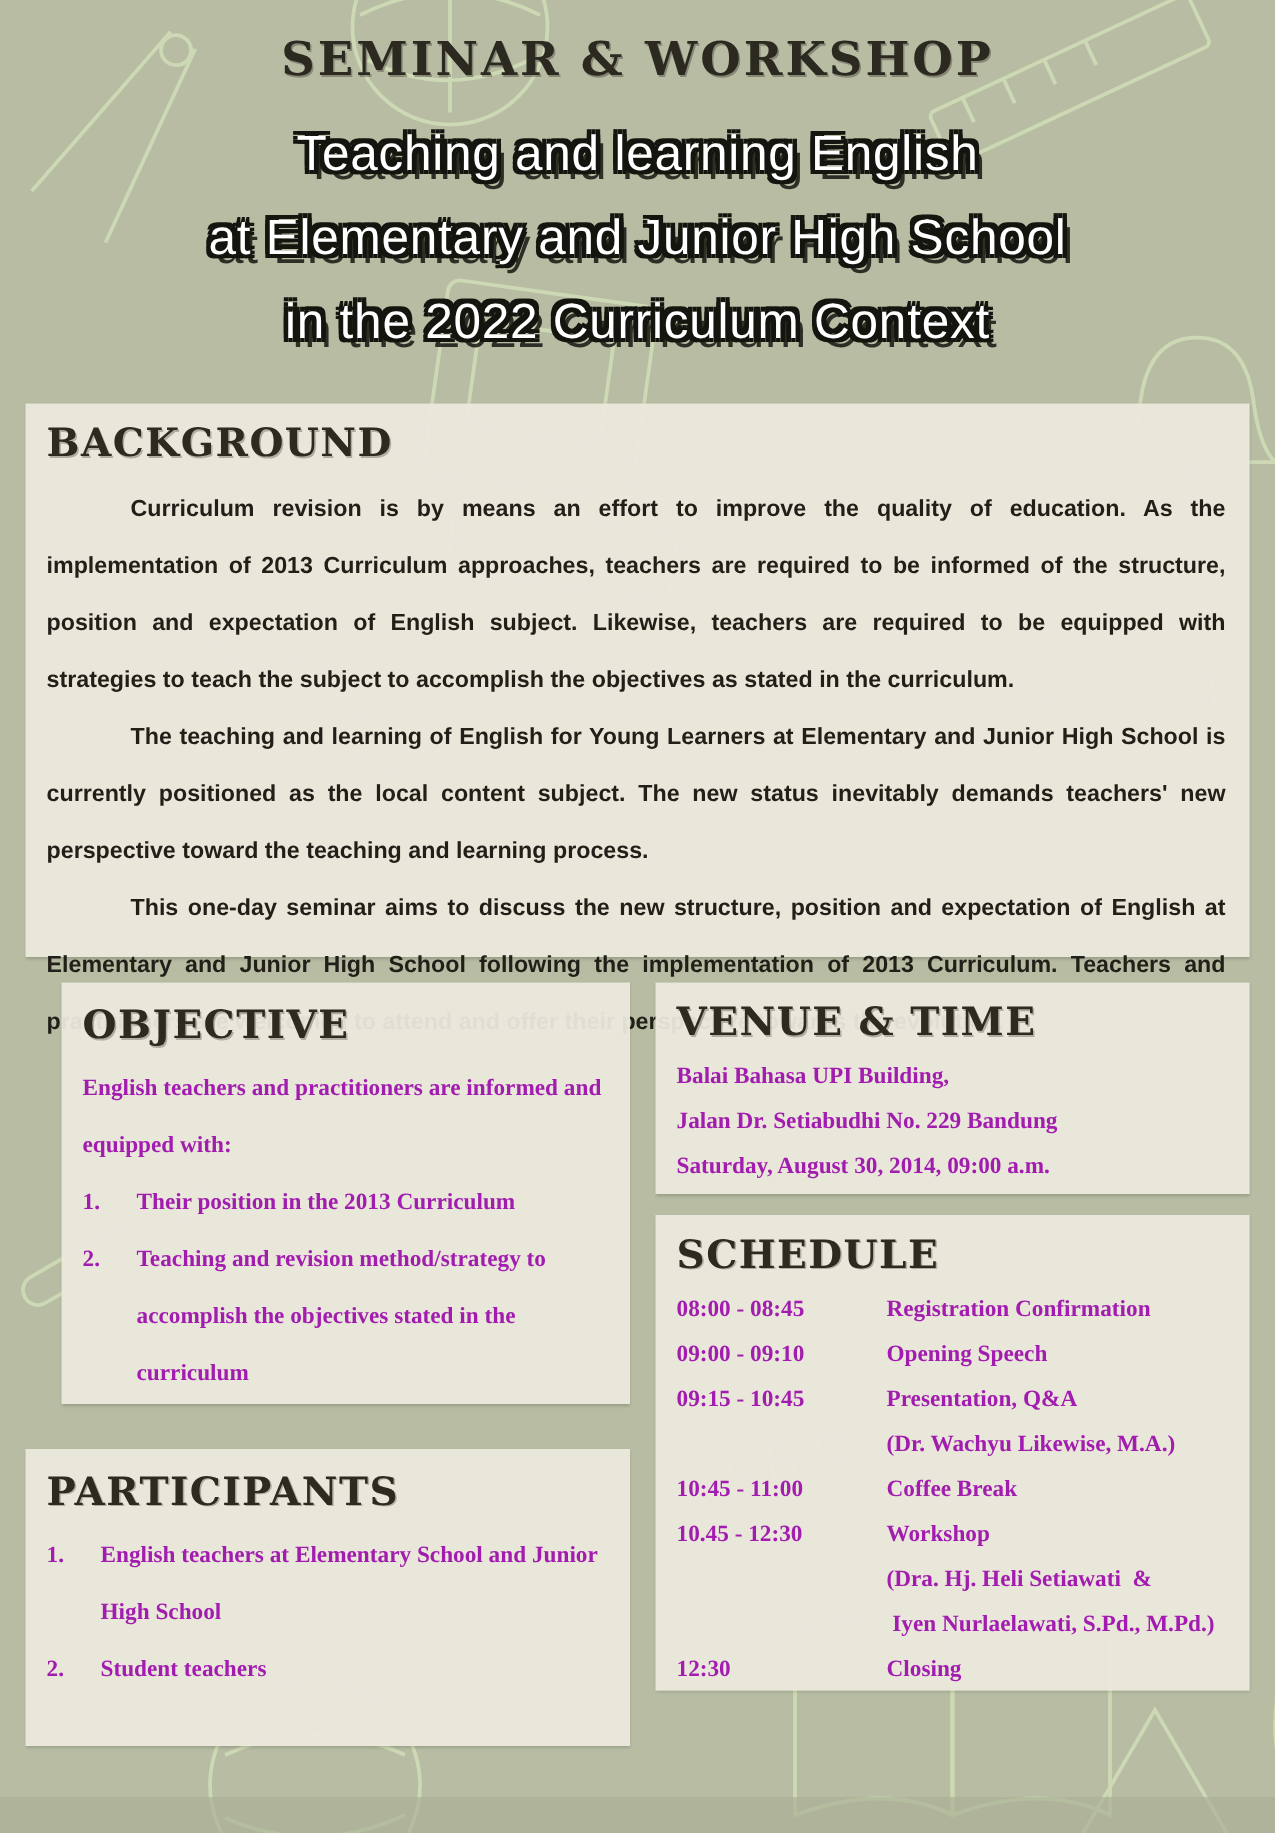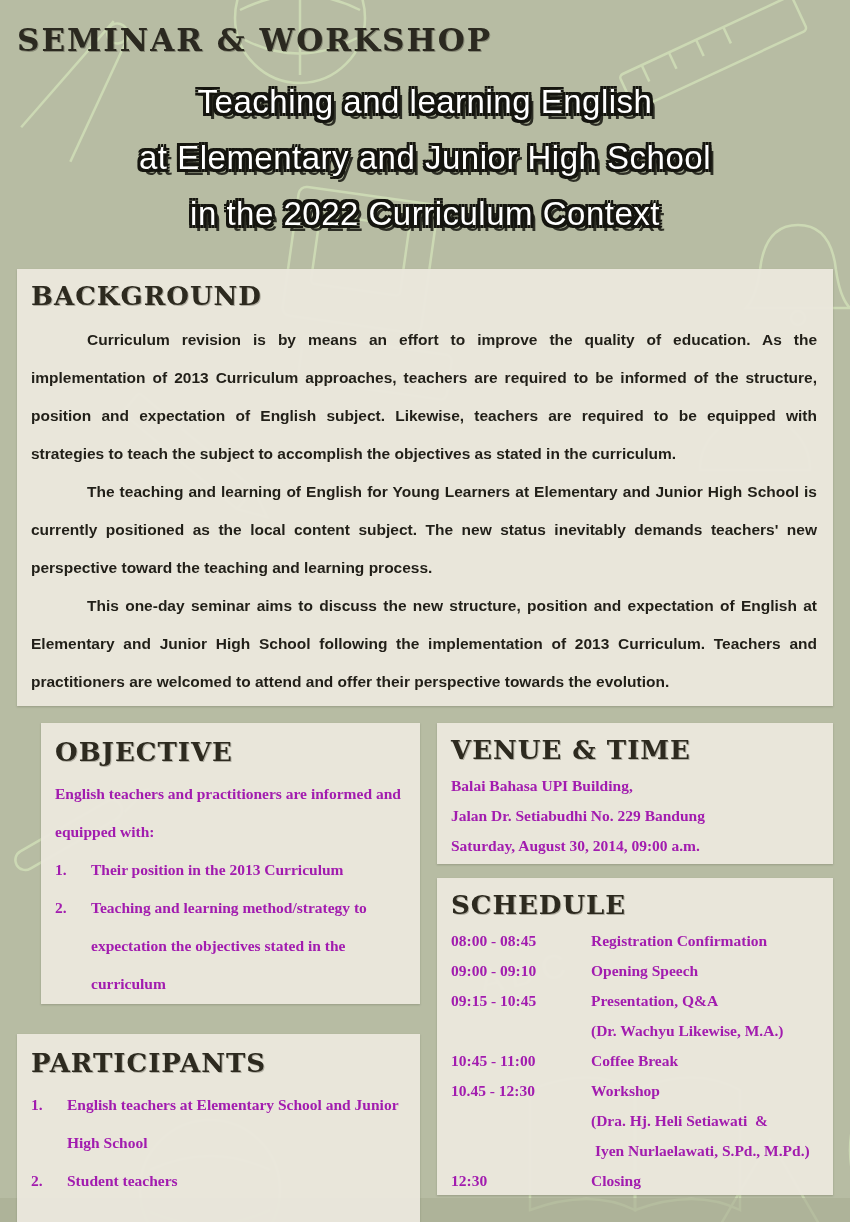--- a/index.html
+++ b/index.html
@@ -26,20 +26,21 @@
   }
   .content {
     position: absolute; inset: 0;
     padding: 0 17px;
     box-sizing: border-box;
   }
 
   
   .kicker {
     margin-top: 22px;
+    text-align: center;
     font-family: "DejaVu Serif", serif;
     font-weight: 900;
     font-size: 31px;
     letter-spacing: 2px;
     color: #2b2920;
     text-shadow: 1px 1px 0 rgba(43,41,32,.35);
   }
   .poster-title {
     margin-top: 16px;
     text-align: center;
@@ -67,21 +68,21 @@
   .panel-heading {
     font-family: "DejaVu Serif", serif;
     font-weight: 900;
     font-size: 26px;
     letter-spacing: 1px;
     color: #2d2a1f;
     text-shadow: 1px 1px 0 rgba(45,42,31,.3);
   }
   .bg-panel {
     margin-top: 27px;
-    height: 437px;
+    height: 369px;
   }
   .bg-panel .panel-heading { margin: 4px 0 10px 0; }
   .bg-body {
     font-family: "Liberation Sans", sans-serif;
     font-weight: bold;
     font-size: 15.5px;
     line-height: 38px;
     color: #211f18;
     text-align: justify;
   }
@@ -210,21 +211,21 @@
           <div class="panel-heading">OBJECTIVE</div>
           <div class="side-body">
             <p class="intro">English teachers and practitioners are informed and equipped with:</p>
             <div class="num-list">
               <div class="num-item">
                 <span class="num">1.</span>
                 <span class="itm-text">Their position in the 2013 Curriculum</span>
               </div>
               <div class="num-item">
                 <span class="num">2.</span>
-                <span class="itm-text">Teaching and learning method/strategy to expectation the objectives stated in the curriculum</span>
+                <span class="itm-text">Teaching and revision method/strategy to accomplish the objectives stated in the curriculum</span>
               </div>
             </div>
           </div>
         </div>
 
         <div class="panel participants-panel">
           <div class="panel-heading">PARTICIPANTS</div>
           <div class="side-body">
             <div class="num-list">
               <div class="num-item">

